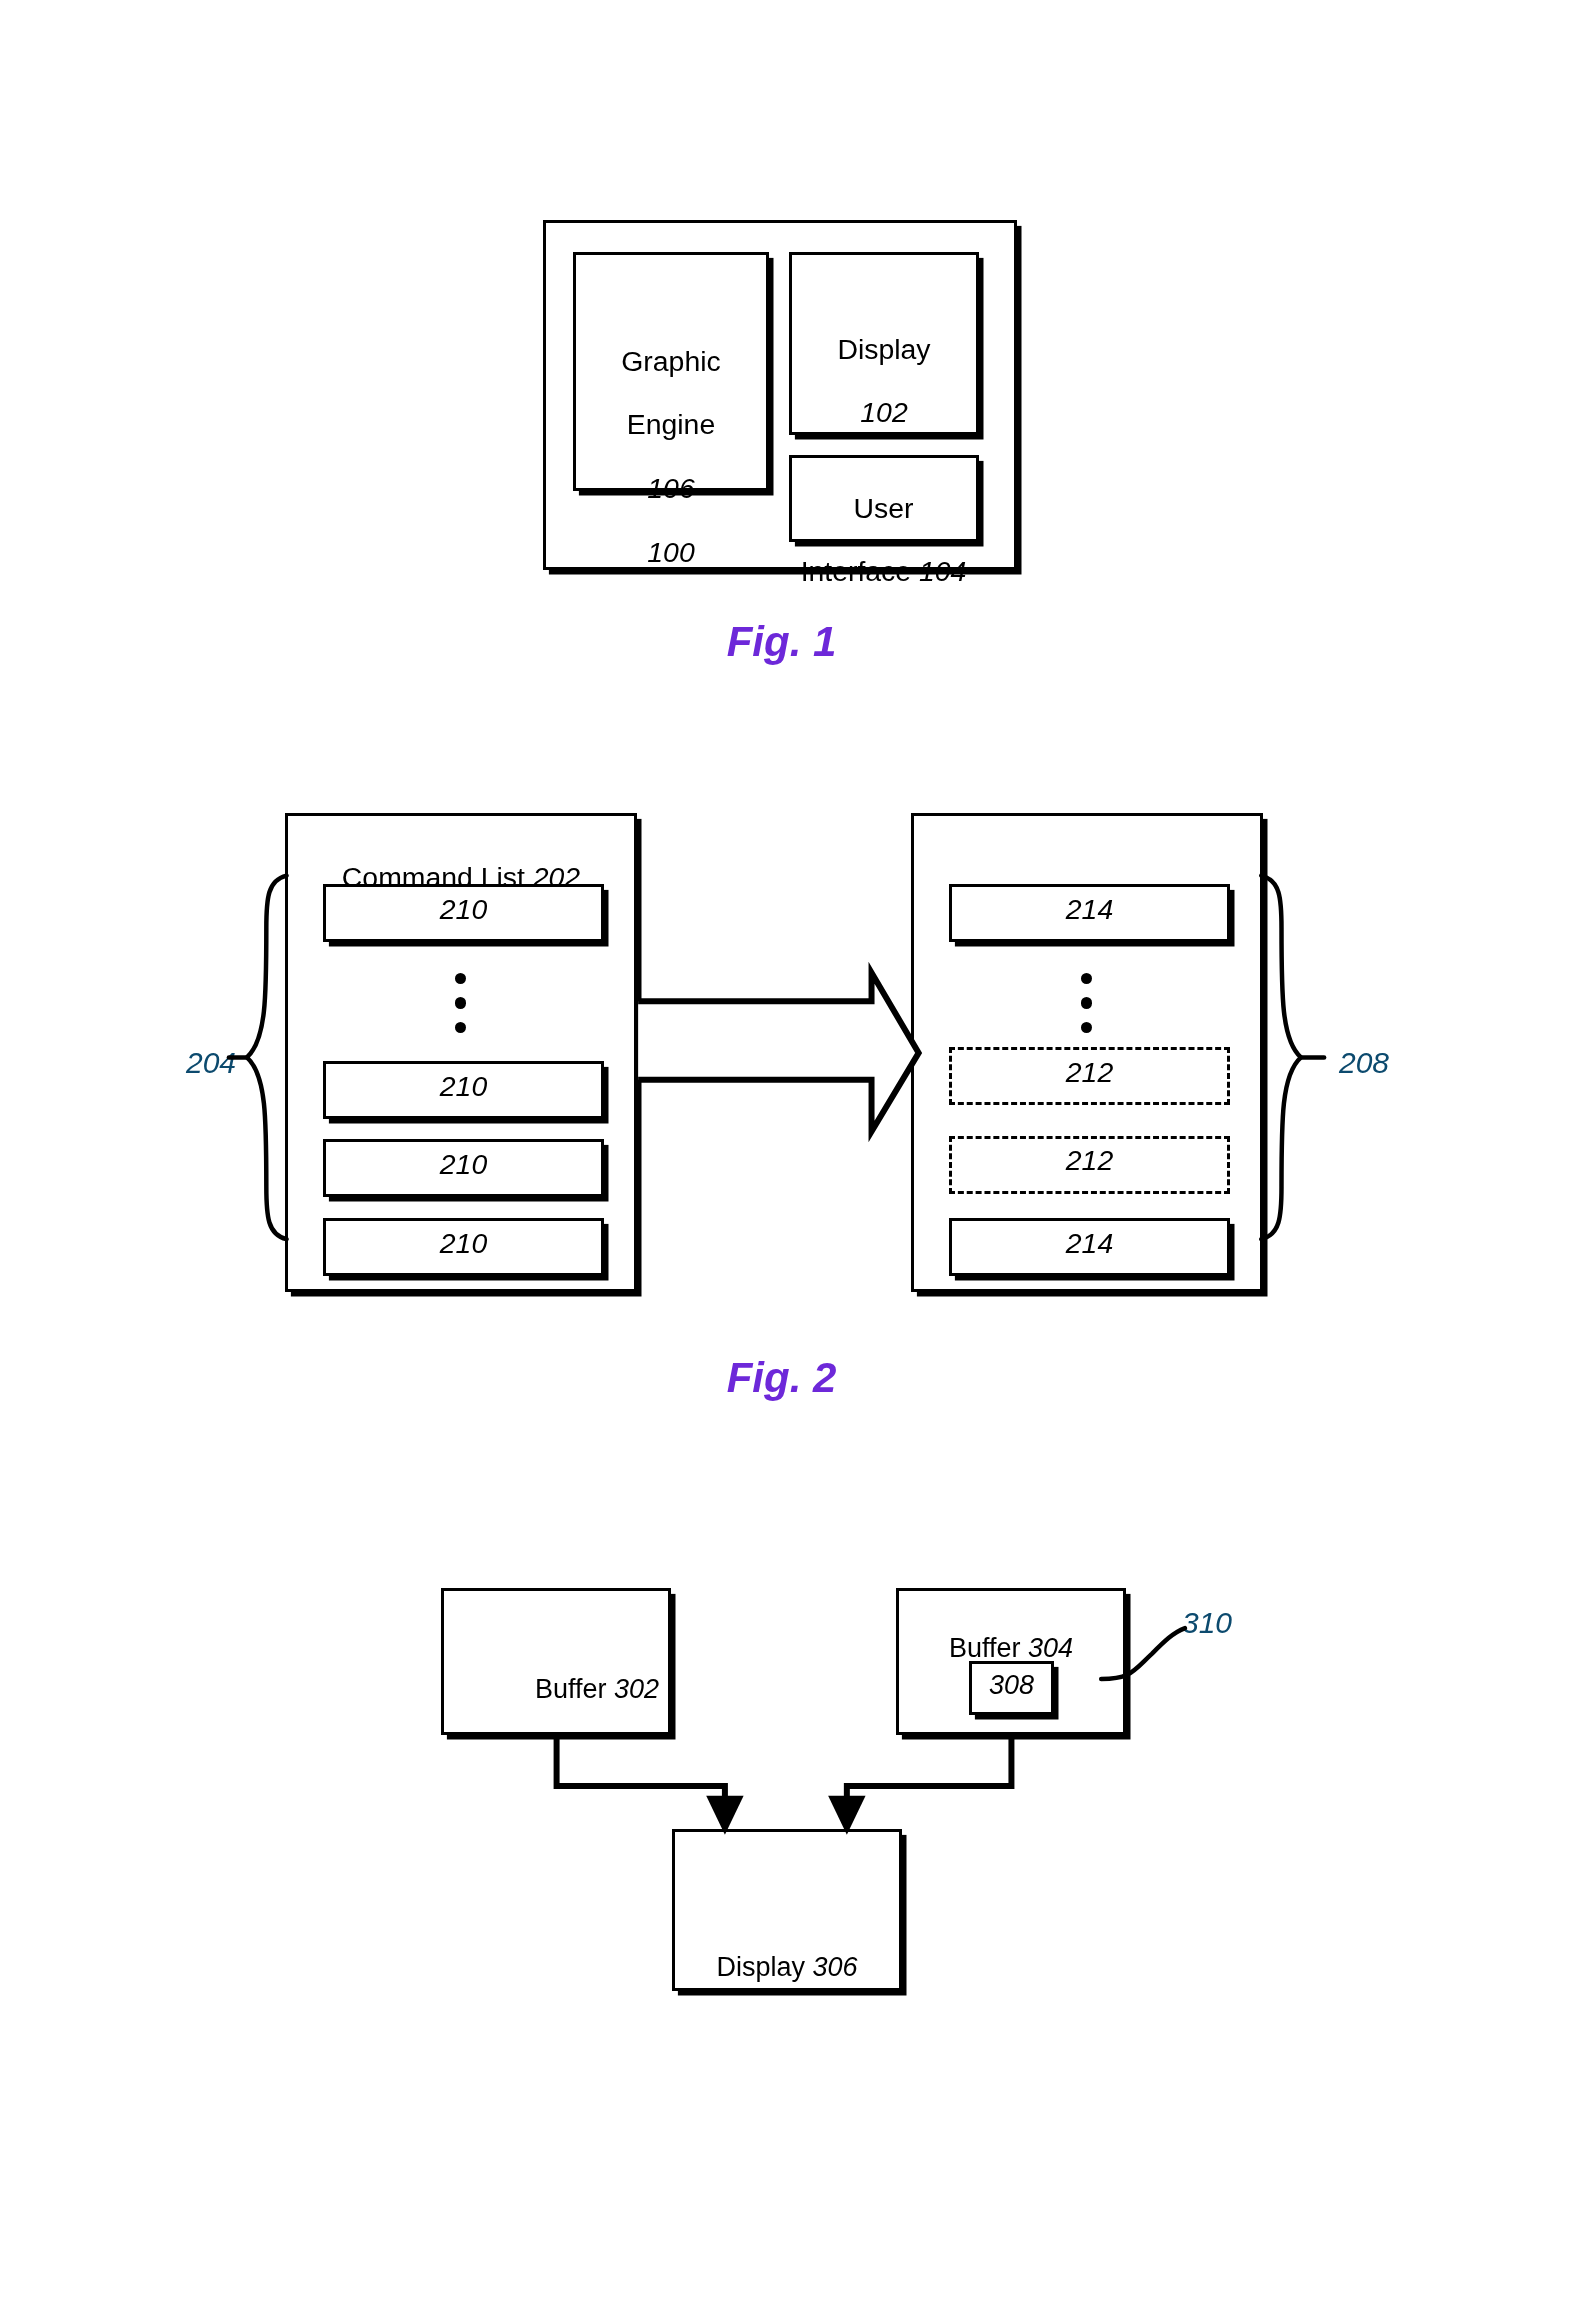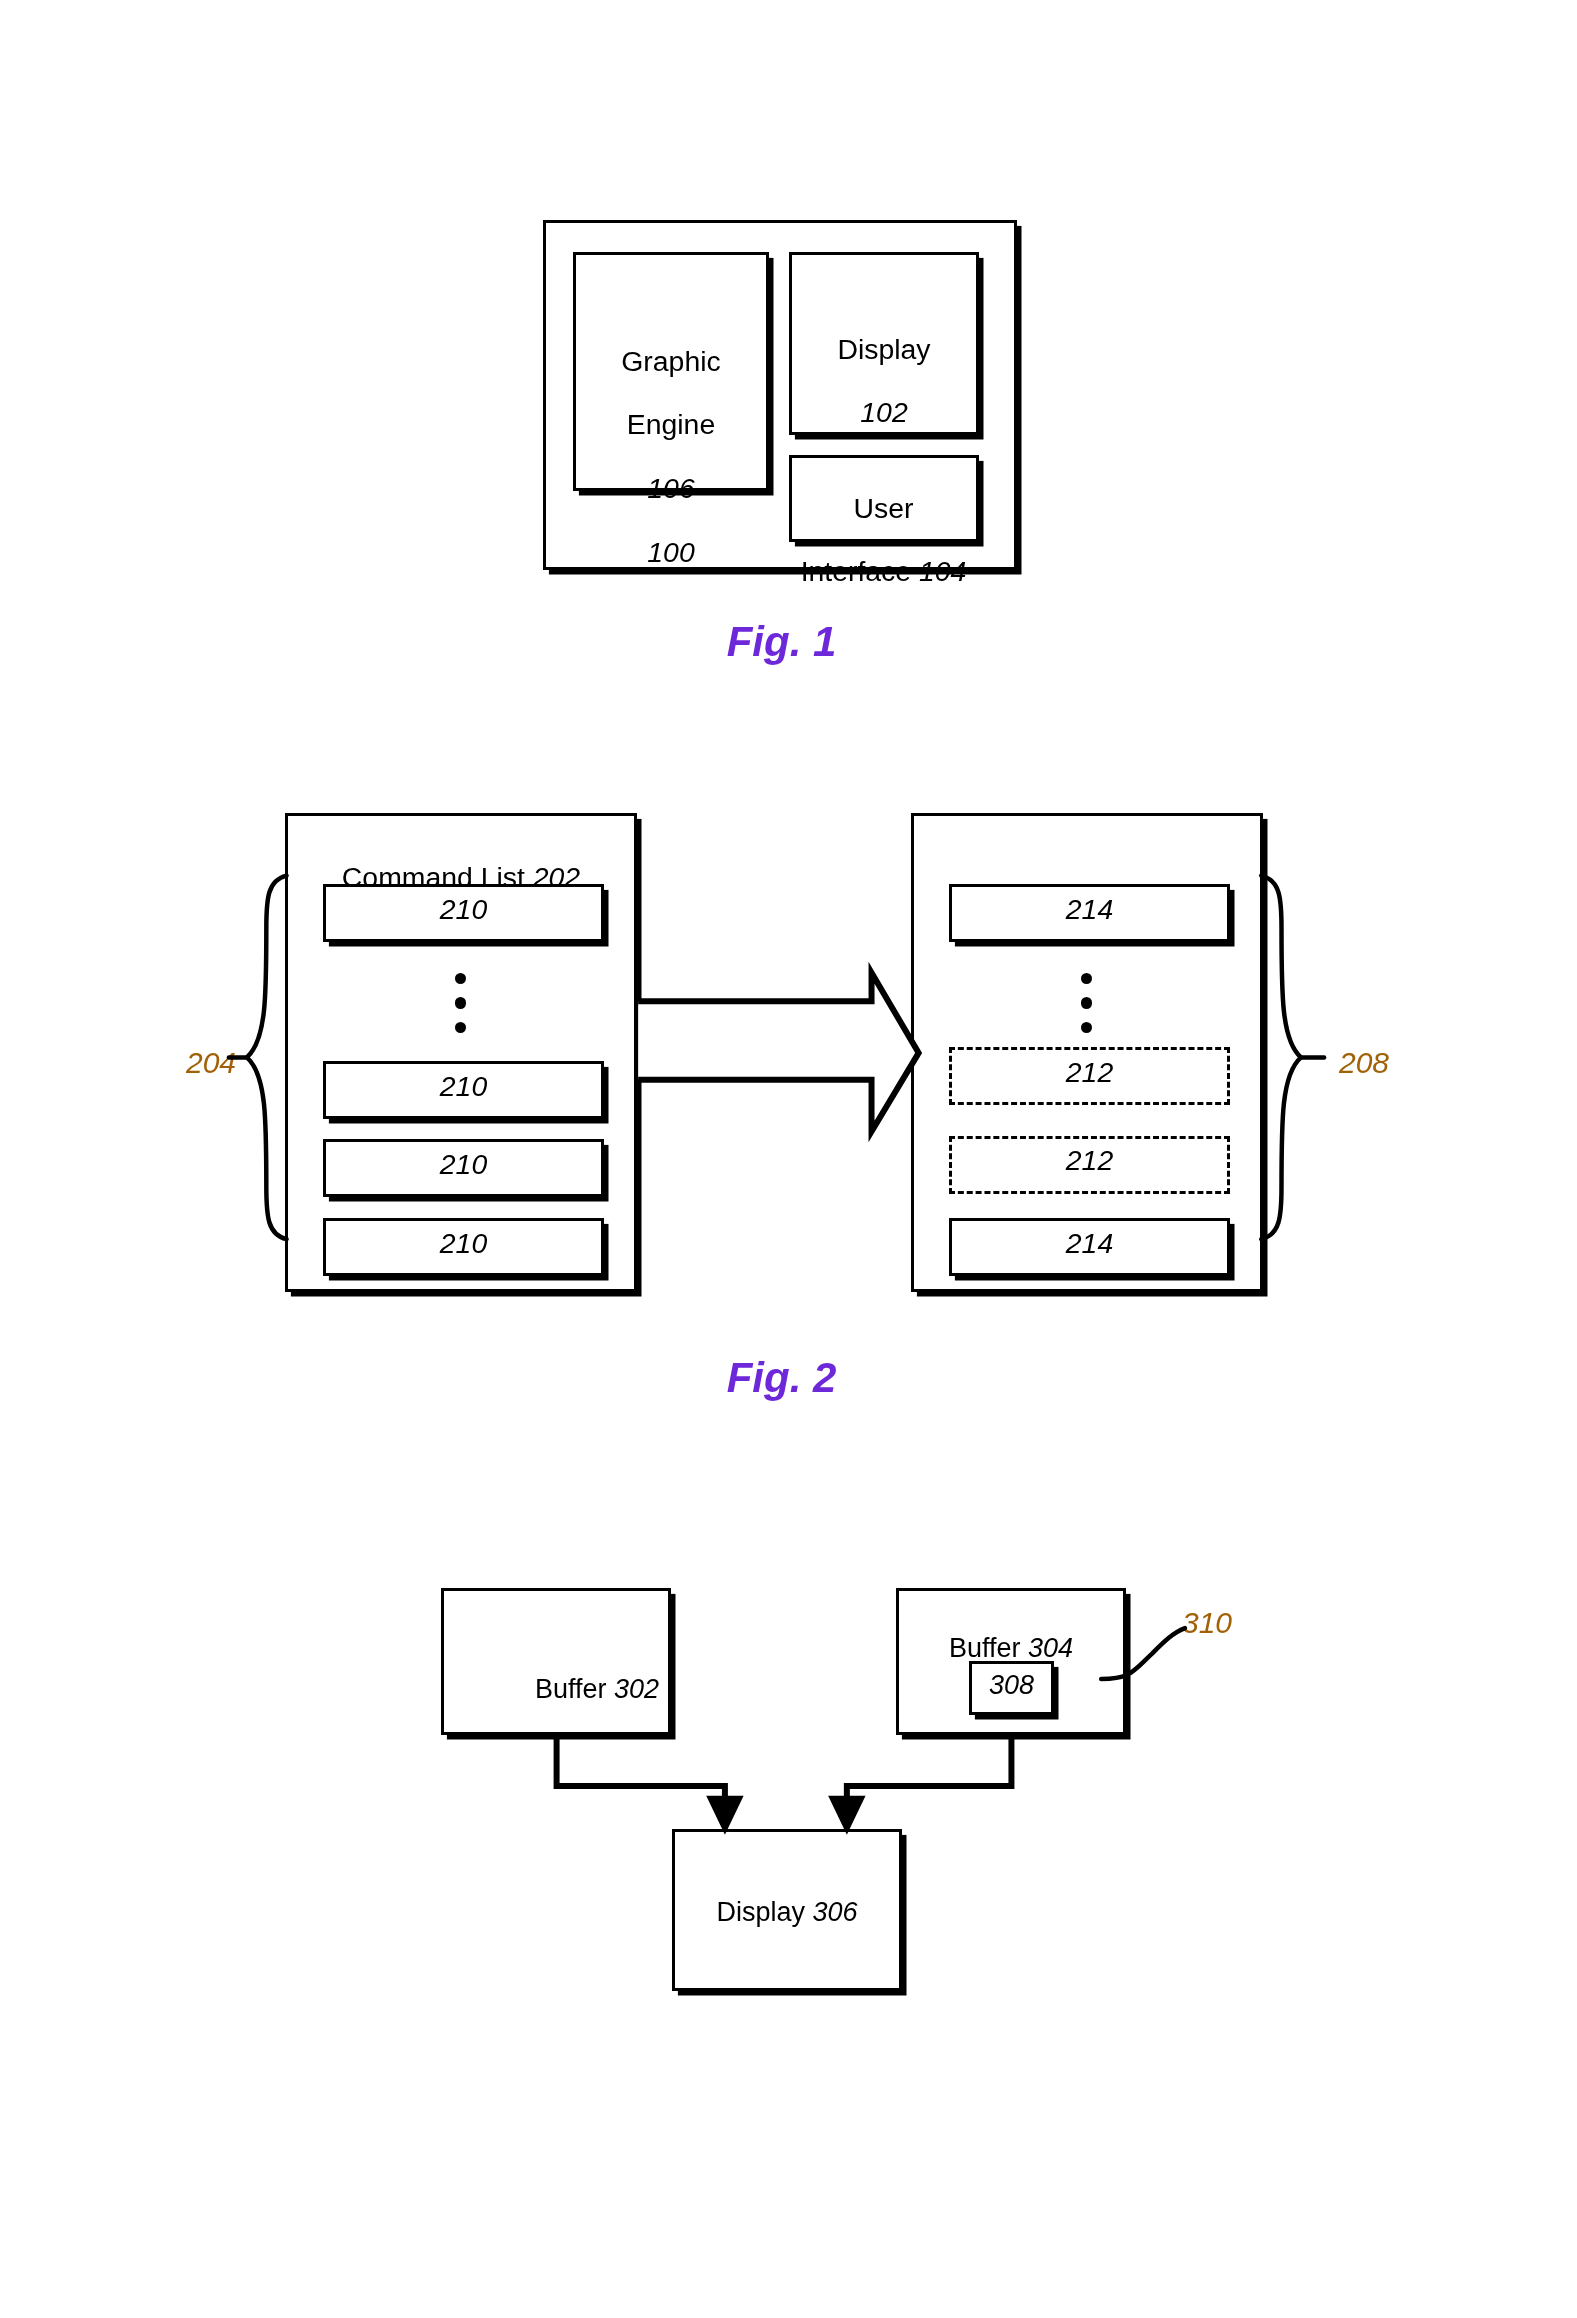--- a/index.html
+++ b/index.html
@@ -49,21 +49,21 @@
 
   .num {
     font-style: italic;
     text-underline-offset: 3px;
     text-decoration-thickness: 3px;
   }
 
   .refnum {
     position: absolute;
     font-style: italic;
-    color: #a16207;
+    color: #0c4a6e;
     white-space: nowrap;
   }
 
   .figcap {
     position: absolute;
     font-weight: bold;
     font-style: italic;
     text-align: center;
     color: #6d28d9;
     white-space: nowrap;
@@ -183,21 +183,21 @@
   <div class="lbl" style="left:896px; top:1603px; width:230px; font-size:27px;">
     <span>Buffer</span>&nbsp;<span class="num">304</span>
   </div>
 
   <div class="box shadow" style="left:969px; top:1661px; width:85px; height:54px;"></div>
   <div class="lbl num" style="left:969px; top:1670px; width:85px; font-size:27px;">308</div>
 
   <div class="refnum" style="left:1182px; top:1606px; font-size:30px;">310</div>
 
   <div class="box shadow" style="left:672px; top:1829px; width:230px; height:162px;"></div>
-  <div class="lbl" style="left:672px; top:1867px; width:230px; font-size:27px;">
+  <div class="lbl" style="left:672px; top:1922px; width:230px; font-size:27px;">
     <span>Display</span>&nbsp;<span class="num">306</span>
   </div>
 
 
   <svg class="overlay" viewBox="0 0 2108 3099" xmlns="http://www.w3.org/2000/svg">
 
     <path d="M 383 1170
              C 358 1176, 356 1200, 356 1240
              C 356 1330, 356 1390, 330 1413
              C 356 1436, 356 1496, 356 1586

